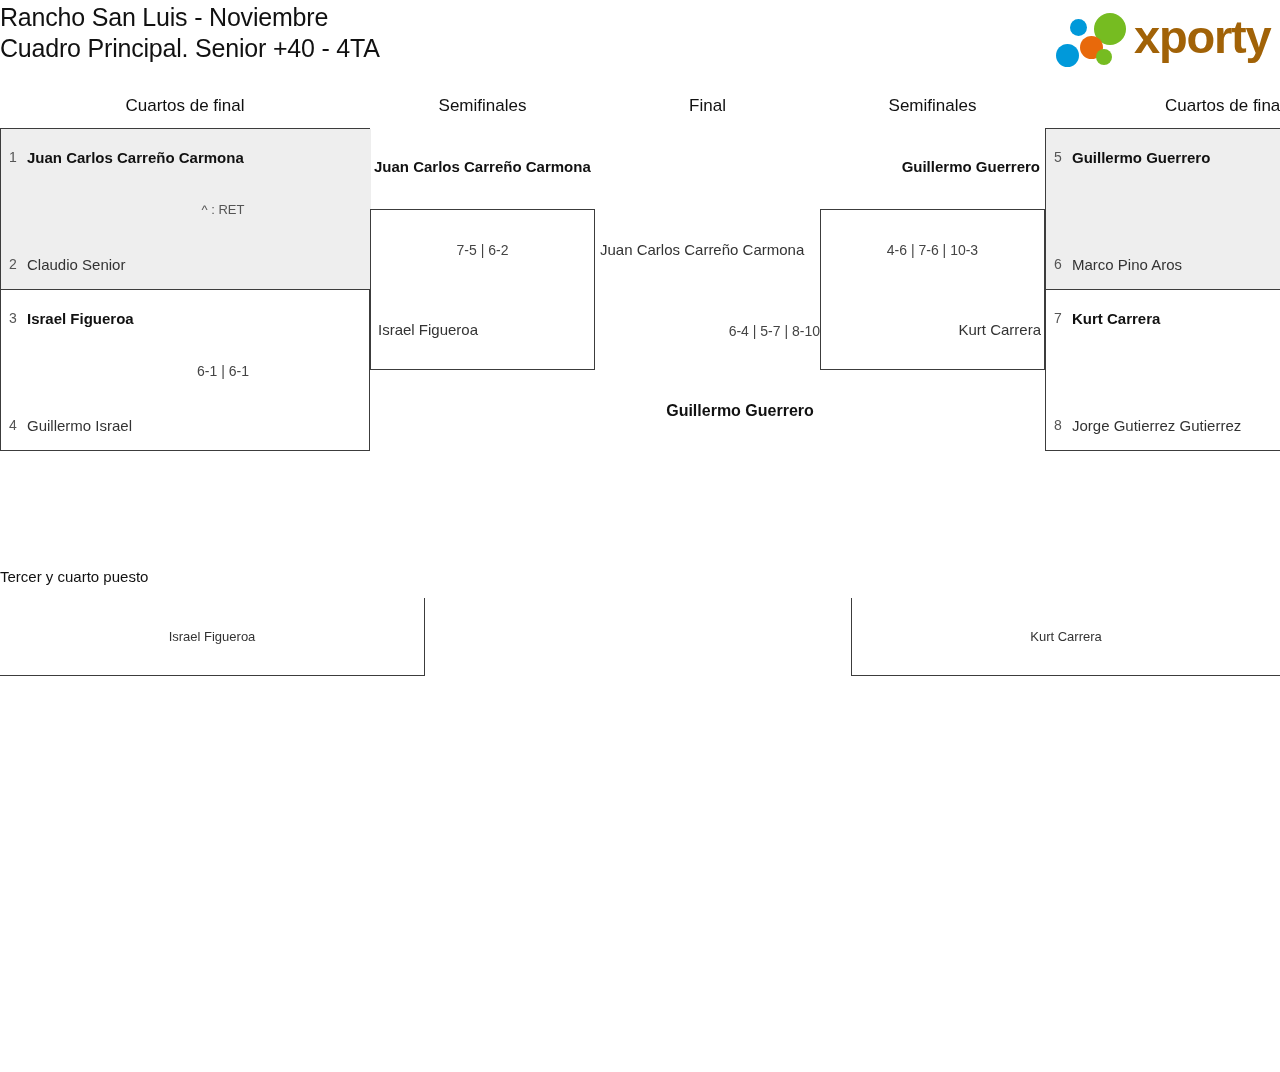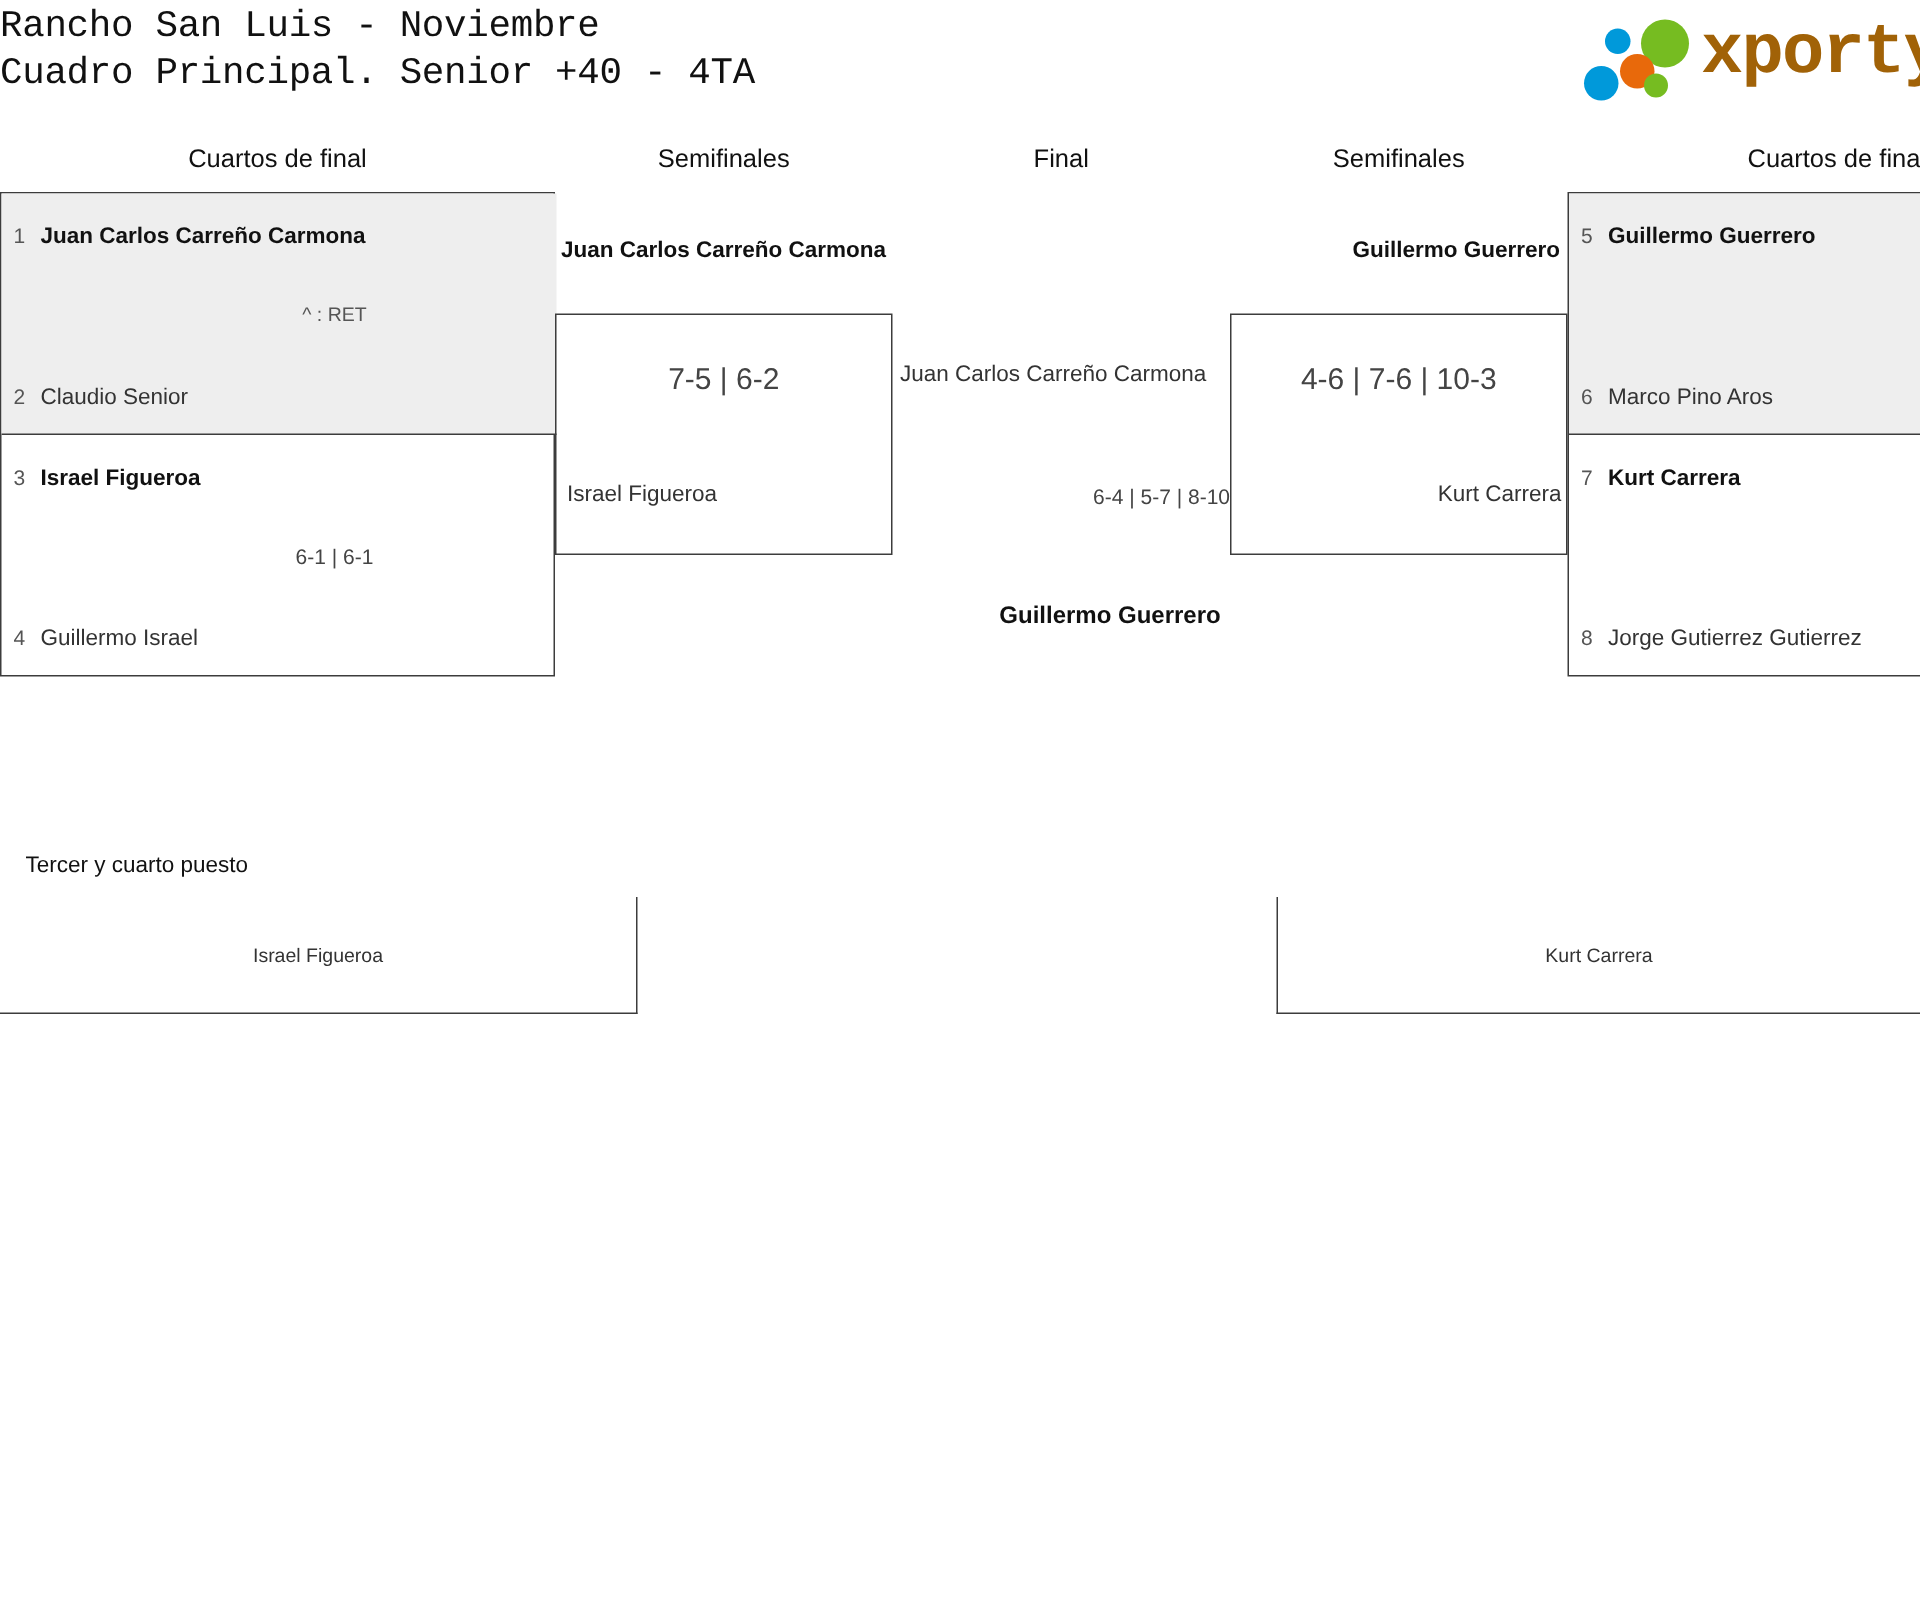--- a/index.html
+++ b/index.html
@@ -15,21 +15,21 @@
     overflow: hidden;
     font-family: "Liberation Sans", sans-serif;
     color: #1a1a1a;
     -webkit-font-smoothing: antialiased;
   }
 
   
   #header {
     position: absolute;
     left: 0; top: 0;
-    width: 1280px; height: 88px; font-family: Liberation Mono, monospace;
+    width: 1280px; height: 88px;
   }
   #title-block {
     position: absolute;
     left: 0; top: 2px;
     line-height: 31px;
   }
   .title-line {
     font-size: 25px;
     font-weight: 400;
     color: #111111;
@@ -151,21 +151,21 @@
   .sf-entry {
     position: absolute;
     font-size: 15px;
     white-space: nowrap;
     color: #333333;
     overflow: hidden;
   }
   .sf-entry.winner { font-weight: 700; color: #111111; }
   .sf-score {
     position: absolute;
-    font-size: 20px;
+    font-size: 14px;
     color: #444444;
     white-space: nowrap;
     text-align: center;
   }
 
   
   #sf-l-top    { left: 374px; top: 158px; width: 222px; text-align: left; }
   #sf-l-bottom { left: 378px; top: 321px; width: 216px; text-align: left; }
   #sf-l-score  { left: 370px; top: 242px; width: 225px; }
 
@@ -191,21 +191,21 @@
     position: absolute;
     left: 595px; top: 402px; width: 290px;
     text-align: center;
     font-size: 16px; font-weight: 700; color: #111111;
     white-space: nowrap;
   }
 
   
   #third-place-title {
     position: absolute;
-    left: 17px; top: 568px;
+    left: 0px; top: 568px;
     font-size: 15px; font-weight: 400; color: #111111;
     white-space: nowrap;
   }
   #tp-left-box {
     position: absolute;
     left: 0px; top: 598px;
     width: 425px; height: 78px;
     box-sizing: border-box;
     border-right: 1px solid #3c3c3c;
     border-bottom: 1px solid #3c3c3c;

